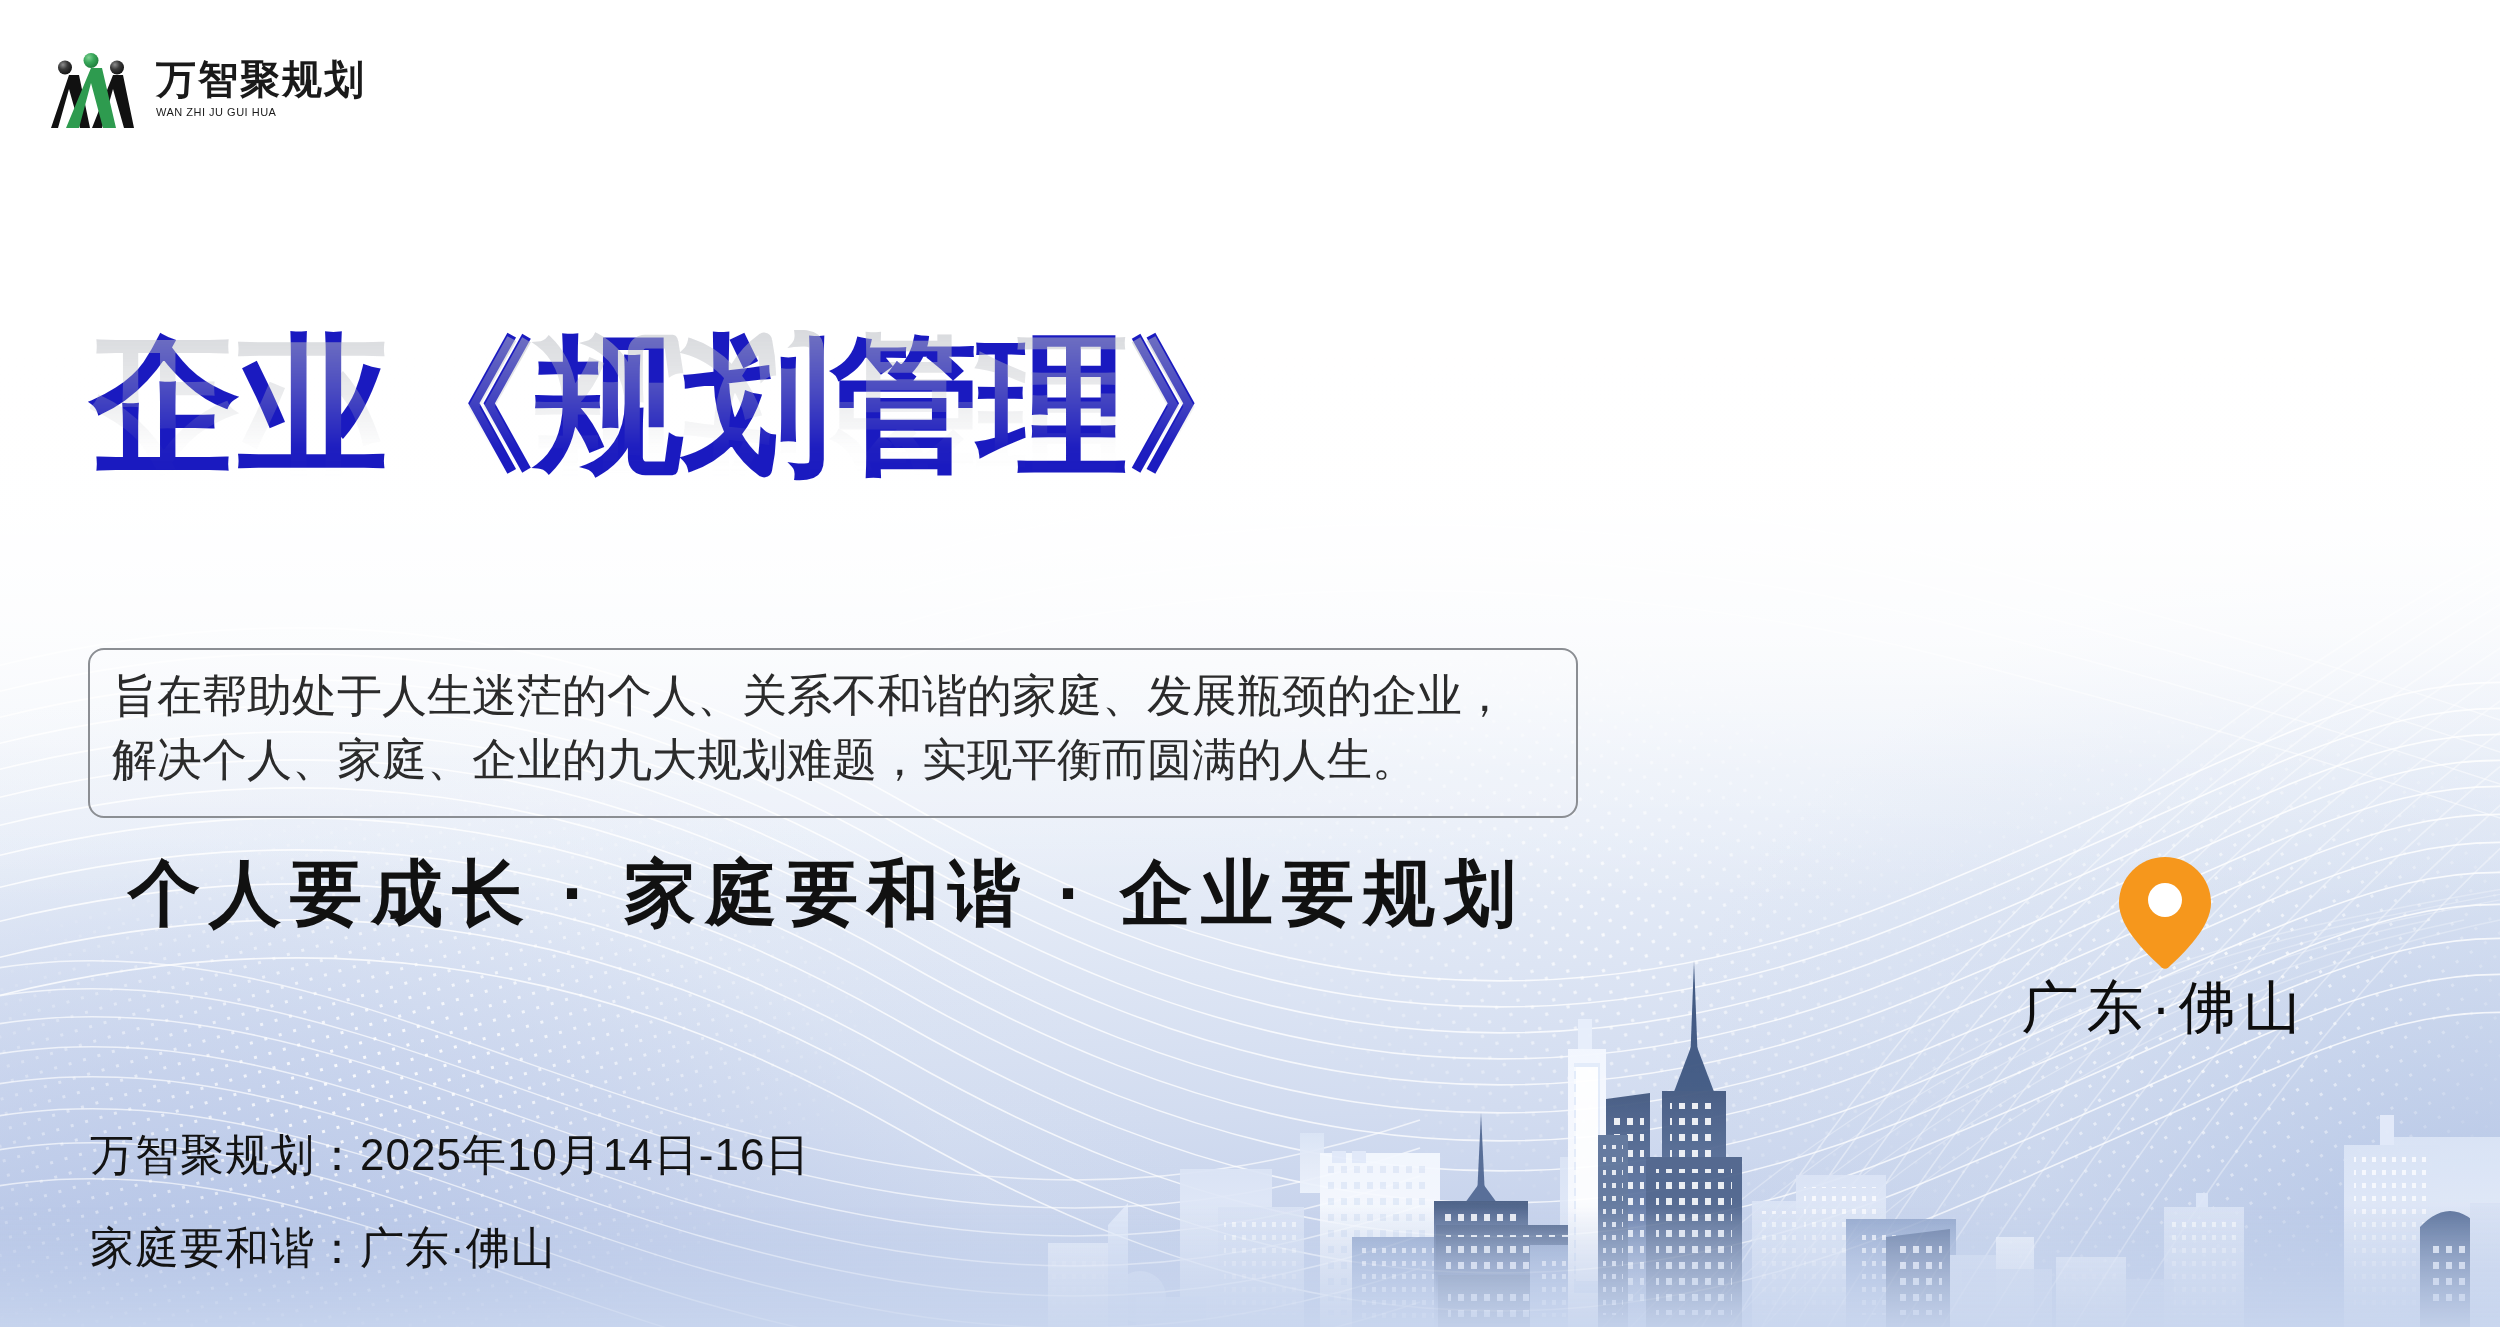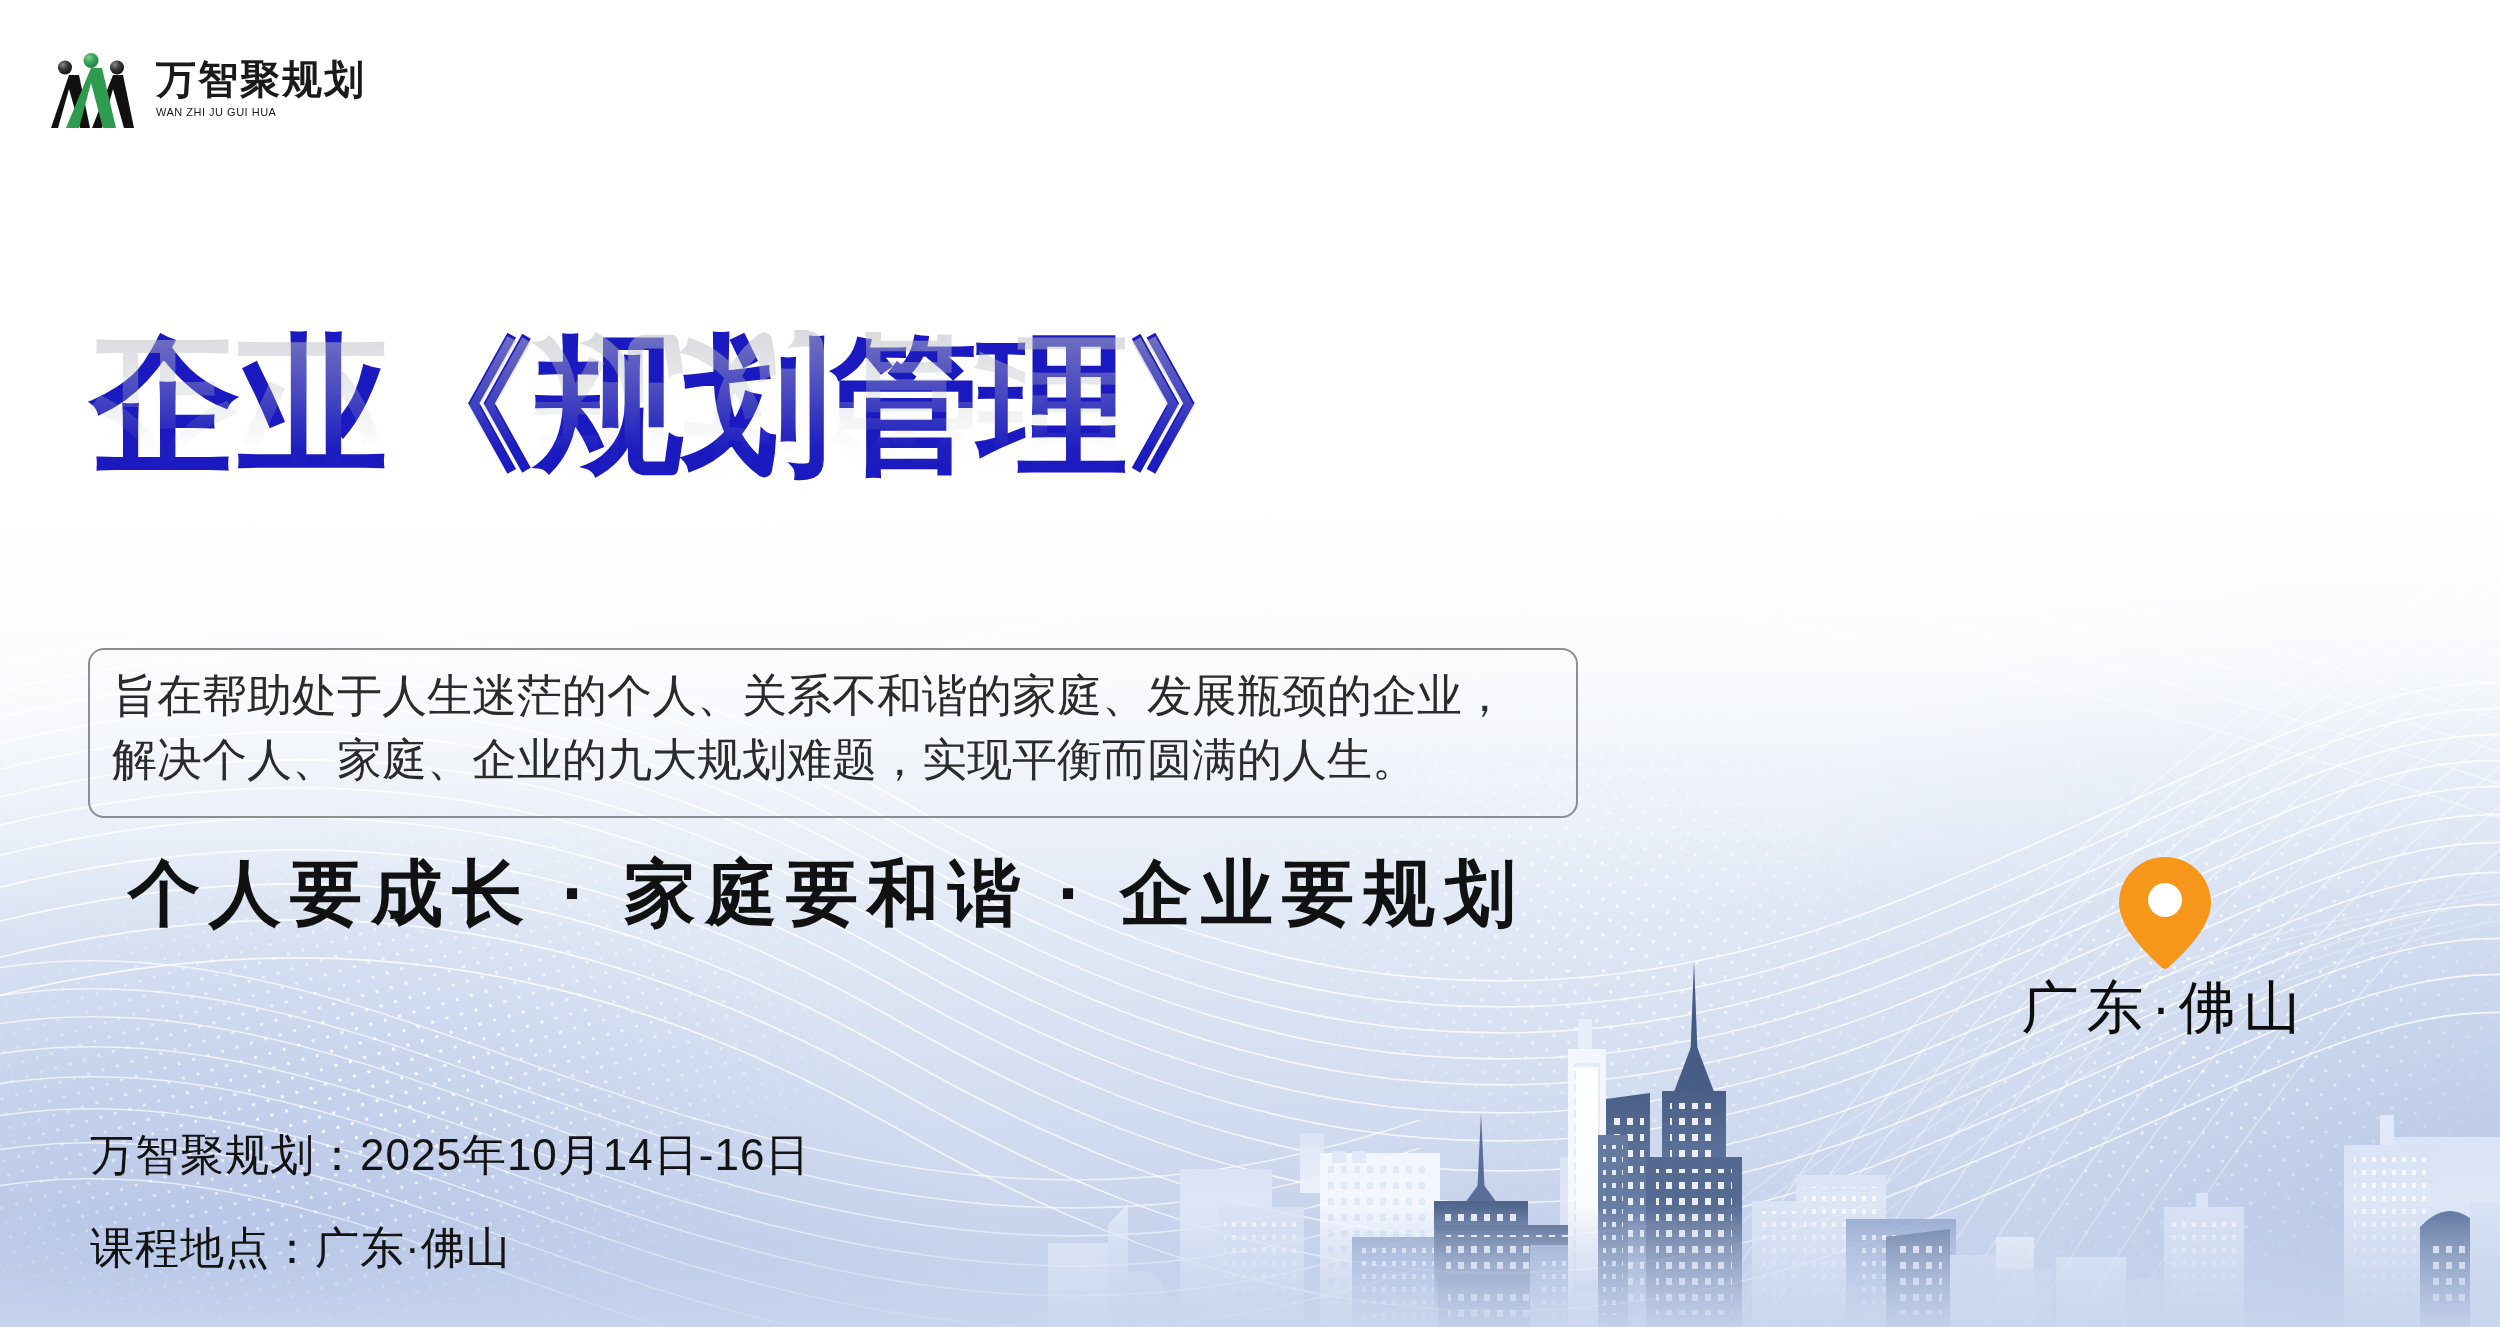--- a/index.html
+++ b/index.html
@@ -519,21 +519,21 @@
 
   <div class="desc-box">
     <div class="desc-line">旨在帮助处于人生迷茫的个人、关系不和谐的家庭、发展瓶颈的企业，</div>
     <div class="desc-line">解决个人、家庭、企业的九大规划难题，实现平衡而圆满的人生。</div>
   </div>
 
   <div class="slogan">个人要成长 · 家庭要和谐 · 企业要规划</div>
 
   <div class="course-info">
     <div class="course-line">万智聚规划：2025年10月14日-16日</div>
-    <div class="course-line">课程地点：广东·佛山</div>
+    <div class="course-line">家庭要和谐：广东·佛山</div>
   </div>
 
   <div class="location-badge">
     <svg class="pin-icon" viewBox="0 0 98 115">
       <path d="M49 2 C23.6 2 3 22.6 3 48 C3 72 30 98 45.6 112.4 C47.6 114.2 50.4 114.2 52.4 112.4 C68 98 95 72 95 48 C95 22.6 74.4 2 49 2 Z" fill="#f6971c"></path>
       <circle cx="49" cy="45" r="17" fill="#ffffff"></circle>
     </svg>
     <div class="location-text">广东·佛山</div>
   </div>
 

